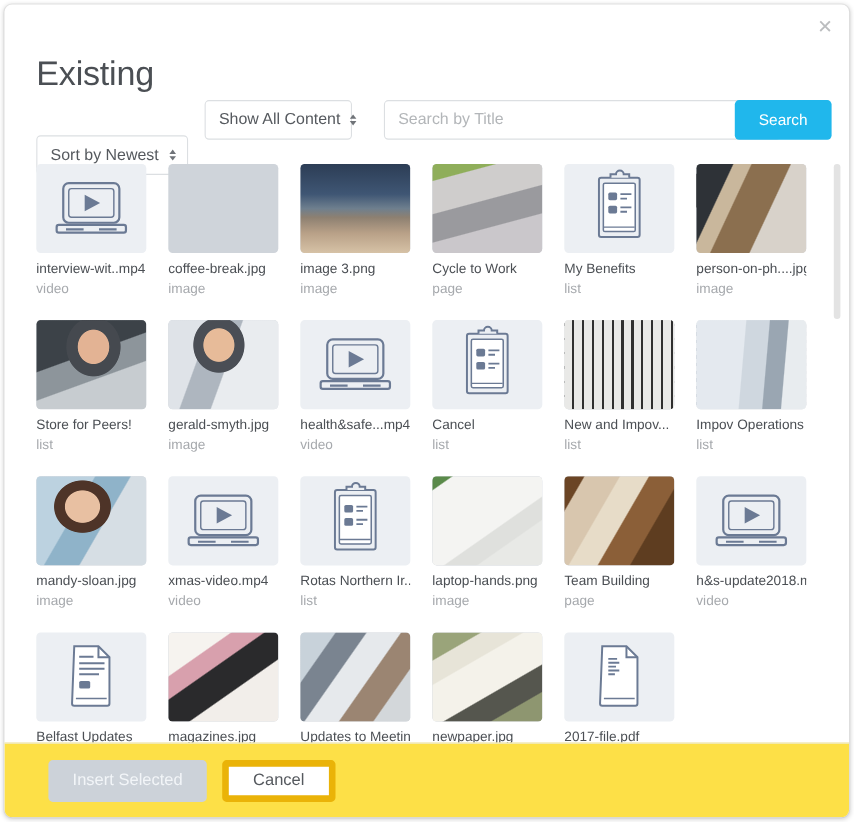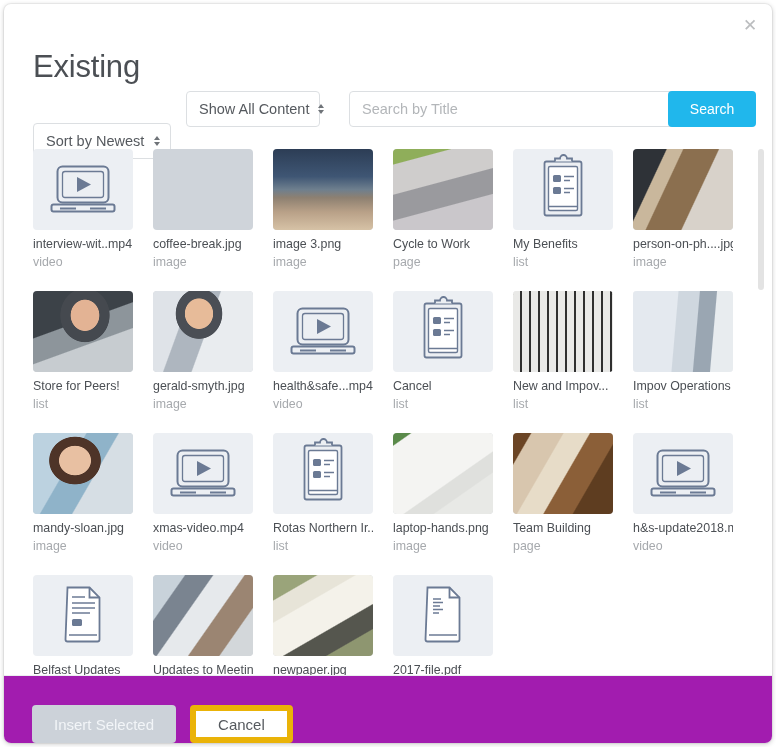--- a/index.html
+++ b/index.html
@@ -150,24 +150,24 @@
     width: 6px; height: 141px;
     background: #e3e3e3;
     border-radius: 3px;
     cursor: pointer;
   }
   
   #footer {
     position: absolute;
     left: 0; bottom: 0;
     width: 768px; height: 68px;
-    background: #a21caf;
+    background: #fde047;
     border-top: 1px solid #eceef0;
-    display: flex; align-items: flex-end;
-    padding-left: 28px;
+    display: flex; align-items: center;
+    padding-left: 40px;
   }
   #insert-btn {
     height: 38px; padding: 0 22px;
     background: #ccd2d9; border: none; border-radius: 4px;
     color: #f2f5f8; font-size: 15px;
     cursor: default;
     font-family: "Liberation Sans", sans-serif;
   }
   #cancel-btn {
     height: 38px; padding: 0 22px;
@@ -410,20 +410,27 @@
     <line x1="39" y1="38" x2="57" y2="38" stroke="#6b7a94" stroke-width="1.7"></line>
     <rect x="39" y="44" width="10" height="7" rx="1.5" fill="#6b7a94"></rect>
     <line x1="36" y1="60" x2="64" y2="60" stroke="#6b7a94" stroke-width="1.3"></line>
   </svg>
           </div>
           <div class="tile-title">Belfast Updates</div>
           <div class="tile-type">page</div>
         </div>
         <div class="tile">
           <div class="thumb photo">
+            <div class="ph" style="background: linear-gradient(145deg, rgb(246, 243, 239) 0px, rgb(246, 243, 239) 26%, rgb(216, 160, 173) 27%, rgb(216, 160, 173) 40%, rgb(42, 42, 44) 41%, rgb(42, 42, 44) 62%, rgb(242, 238, 234) 63%, rgb(242, 238, 234) 100%), radial-gradient(at 64% 56%, rgb(230, 182, 186) 0px, rgb(230, 182, 186) 16%, transparent 17%);"></div>
+          </div>
+          <div class="tile-title">magazines.jpg</div>
+          <div class="tile-type">image</div>
+        </div>
+        <div class="tile">
+          <div class="thumb photo">
             <div class="ph" style="background: linear-gradient(125deg, rgb(200, 210, 218) 0px, rgb(200, 210, 218) 20%, rgb(122, 132, 144) 21%, rgb(122, 132, 144) 38%, rgb(230, 233, 236) 39%, rgb(230, 233, 236) 58%, rgb(155, 133, 114) 59%, rgb(155, 133, 114) 78%, rgb(211, 215, 218) 79%, rgb(211, 215, 218) 100%), radial-gradient(at 26% 62%, rgb(231, 198, 168) 0px, rgb(231, 198, 168) 17%, transparent 18%);"></div>
           </div>
           <div class="tile-title">Updates to Meetin...</div>
           <div class="tile-type">page</div>
         </div>
         <div class="tile">
           <div class="thumb photo">
             <div class="ph" style="background: linear-gradient(150deg, rgb(154, 164, 122) 0px, rgb(154, 164, 122) 18%, rgb(231, 228, 216) 19%, rgb(231, 228, 216) 34%, rgb(244, 242, 234) 35%, rgb(244, 242, 234) 62%, rgb(85, 86, 78) 63%, rgb(85, 86, 78) 80%, rgb(142, 150, 112) 81%, rgb(142, 150, 112) 100%), radial-gradient(at 50% 46%, rgb(248, 247, 241) 0px, rgb(248, 247, 241) 24%, transparent 25%);"></div>
           </div>
           <div class="tile-title">newpaper.jpg</div>

